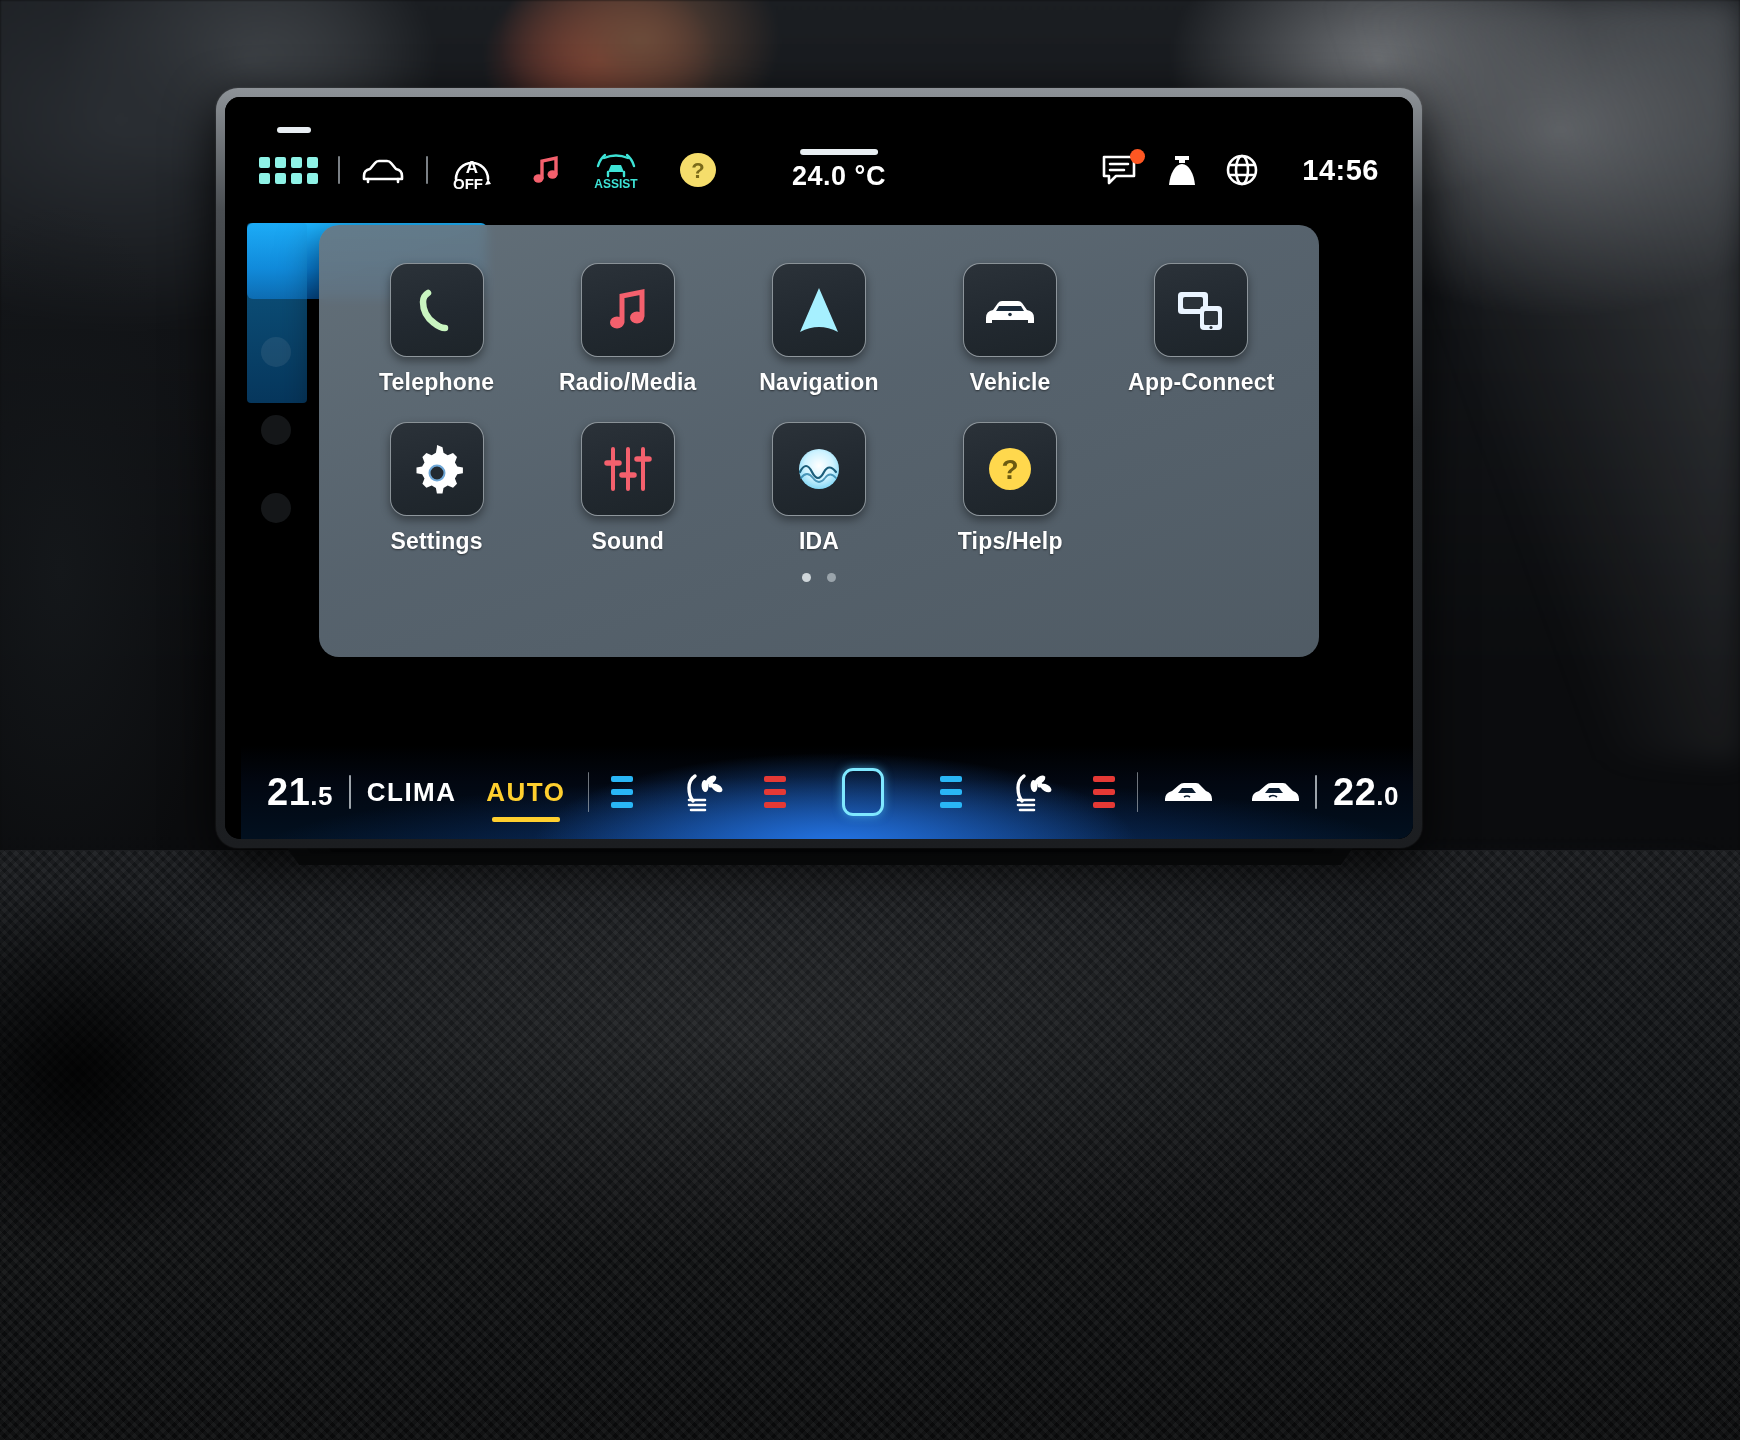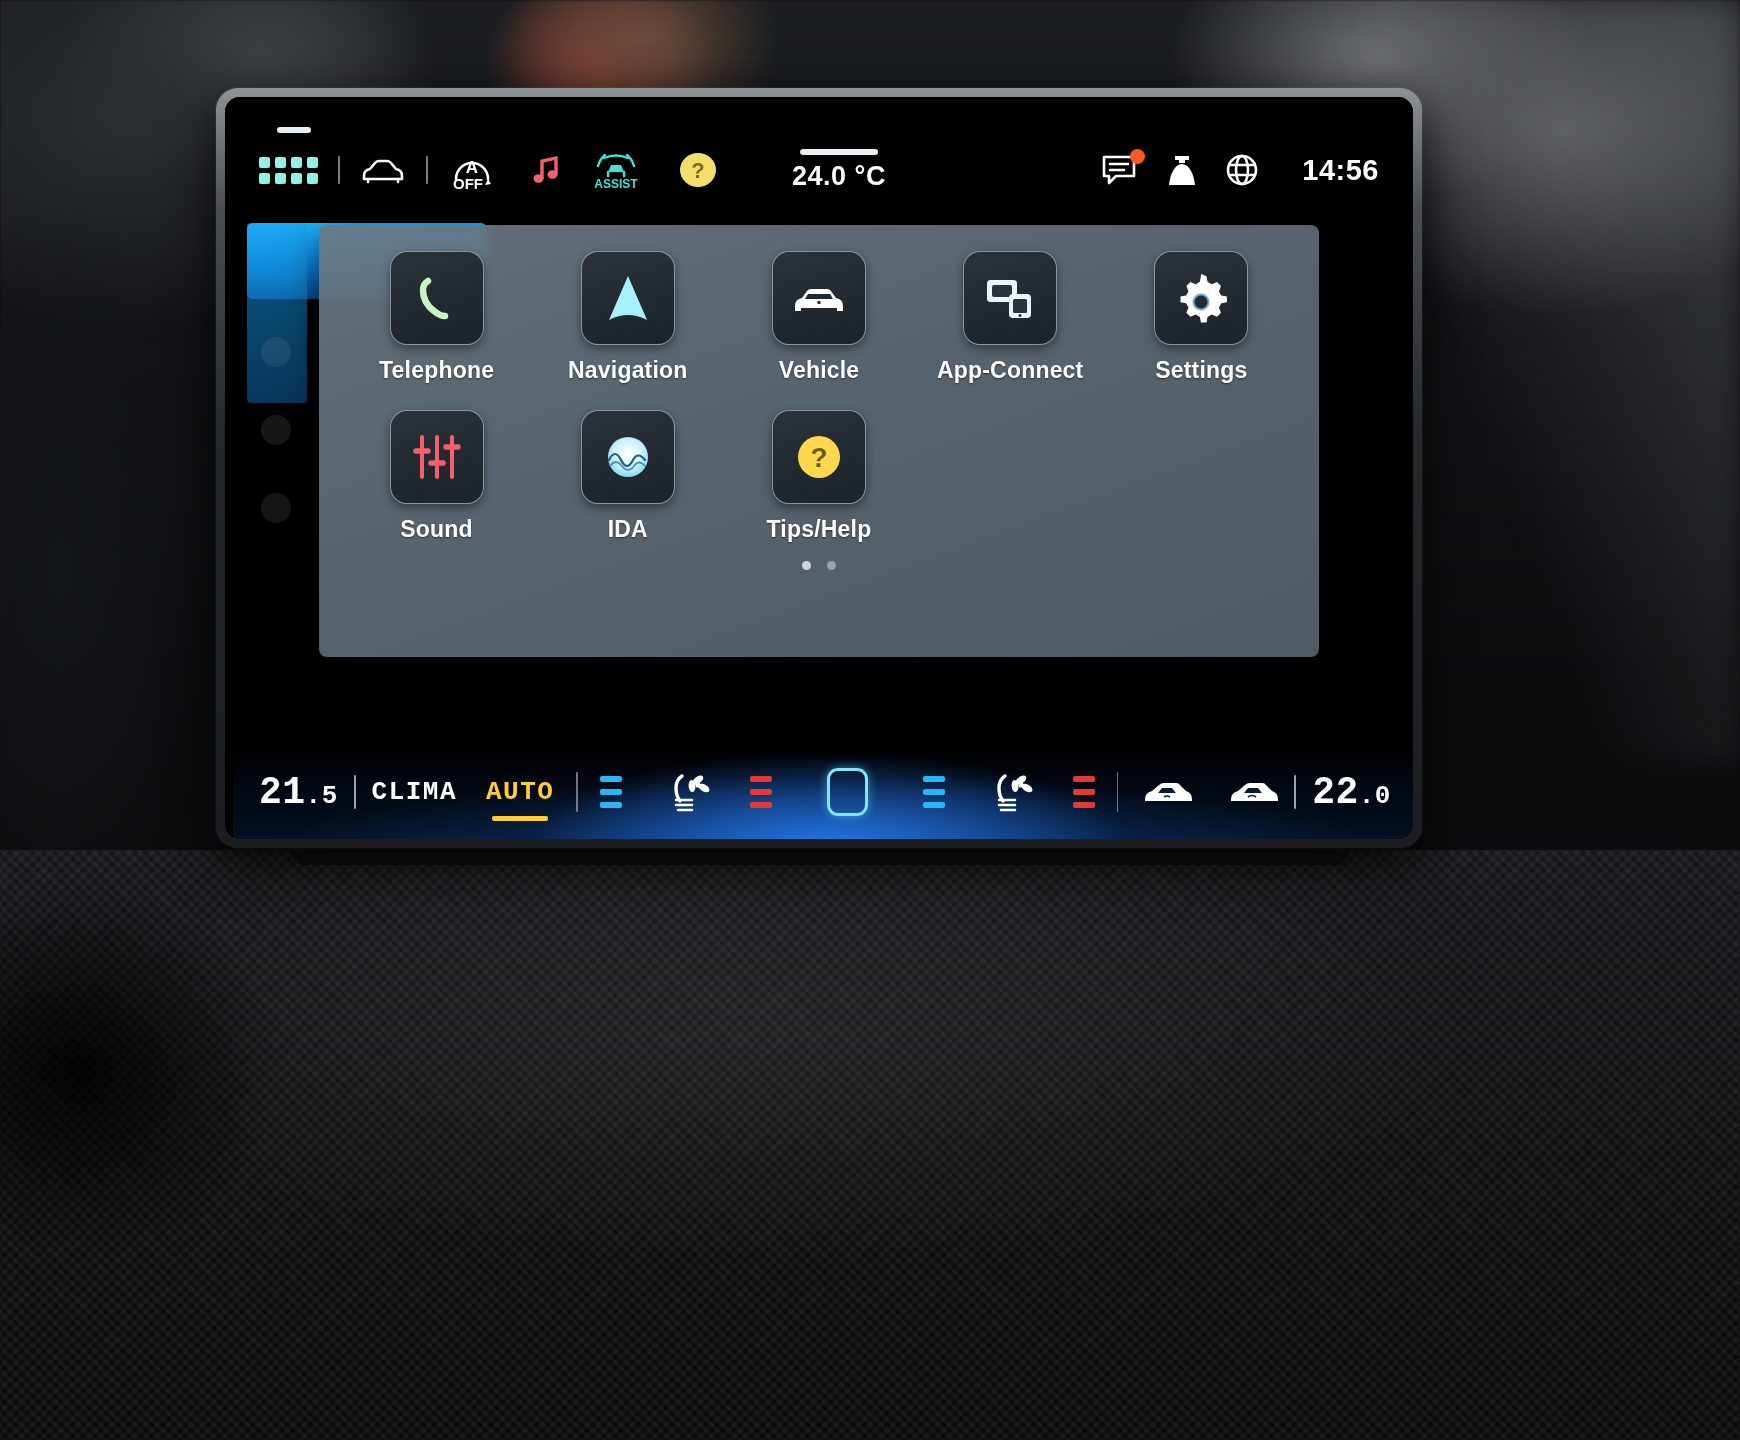--- a/index.html
+++ b/index.html
@@ -133,24 +133,24 @@
     background: linear-gradient(180deg,#1aa4f0 0%, #0b63a8 100%);
     opacity:.55; border-radius:4px;
   }
   .left-ghost-icons { position:absolute; left:36px; top:240px; display:flex; flex-direction:column; gap:48px; }
   .left-ghost-icons span { display:block; width:30px; height:30px; border-radius:50%; background:rgba(150,165,180,0.14); }
 
   
   .drawer {
     position:absolute; left:94px; top:128px; width:1000px; height:432px;
     background: linear-gradient(160deg, rgba(106,120,130,0.93) 0%, rgba(92,105,116,0.94) 45%, rgba(84,96,106,0.95) 100%);
-    border-radius: 8px;
+    border-radius: 20px;
     box-shadow: 0 12px 40px rgba(0,0,0,0.55);
     backdrop-filter: blur(6px);
-    padding: 26px 22px 10px 22px;
+    padding: 38px 22px 10px 22px;
     text-align: center;
   }
   .app-grid {
     display:grid; grid-template-columns: repeat(5, 1fr);
     row-gap: 26px; justify-items:center;
   }
   .app-cell { display:flex; flex-direction:column; align-items:center; width:100%; }
   .app-tile {
     width:94px; height:94px; border-radius:17px;
     background: linear-gradient(165deg,#2b3239 0%, #222930 55%, #1d2429 100%);
@@ -162,28 +162,27 @@
     margin-top:12px; color:#ffffff; font-size:23px; font-weight:600;
     letter-spacing:.2px; text-shadow: 0 1px 2px rgba(0,0,0,.5);
     white-space:nowrap;
   }
   .pager { display:flex; gap:16px; justify-content:center; margin-top:18px; }
   .pager i { width:9px; height:9px; border-radius:50%; background:#cfd6da; display:block; }
   .pager i.dim { background:#9aa4ab; }
 
   
   .climate {
-    position:absolute; left:8px; bottom:0; width:100%; height:94px;
+    position:absolute; left:16px; bottom:0; width:100%; height:94px;
     background:
       radial-gradient(ellipse 420px 130px at 50% 108%, rgba(40,130,255,0.85) 0%, rgba(10,40,90,0.0) 72%),
       radial-gradient(ellipse 760px 110px at 50% 125%, rgba(25,90,200,0.55) 0%, rgba(0,0,0,0) 78%),
       linear-gradient(180deg, #000000 0%, #020711 40%, #02101f 100%);
     display:flex; align-items:center; padding: 0 26px;
     color:#fff;
-    font-family:Liberation Mono, monospace;
   }
   .cl-temp { font-size:38px; font-weight:bold; letter-spacing:.5px; }
   .cl-temp small { font-size:26px; font-weight:bold; }
   .cl-sep { width:2px; height:34px; background:#b9c0c6; margin:0 16px; border-radius:1px; opacity:.85; }
   .cl-sep.thin { height:40px; opacity:.6; margin:0 22px; }
   .cl-word { font-size:26px; font-weight:bold; letter-spacing:1.5px; }
   .cl-auto { color:#ffcf2e; font-size:26px; font-weight:bold; letter-spacing:1.5px; position:relative; }
   .cl-auto::after {
     content:""; position:absolute; left:6px; right:6px; bottom:-14px; height:5px;
     background:#ffcf2e; border-radius:2px;
@@ -383,20 +382,32 @@
               <div class="app-tile">
                 <span>
                   <svg width="50" height="50" viewBox="0 0 50 50" fill="none" stroke="#c9f5c0" stroke-width="6.5" stroke-linecap="round">
                     <path d="M16 8 q-5 3-5 9 q0 13 11 21 q6 5 11 5"></path>
                   </svg>
                 </span>
               </div>
               <div class="app-label">Telephone</div>
             </div>
 
+            <div class="app-cell">
+              <div class="app-tile">
+                <span>
+                  <svg width="52" height="52" viewBox="0 0 52 52" fill="#f4606d">
+                    <path d="M20 38 V12 l20-4 v24" fill="none" stroke="#f4606d" stroke-width="5" stroke-linecap="round"></path>
+                    <ellipse cx="15" cy="38.5" rx="7" ry="6"></ellipse>
+                    <ellipse cx="35" cy="33.5" rx="7" ry="6"></ellipse>
+                  </svg>
+                </span>
+              </div>
+              <div class="app-label">Radio/Media</div>
+            </div>
 
             <div class="app-cell">
               <div class="app-tile">
                 <span>
                   <svg width="48" height="52" viewBox="0 0 48 52" fill="#a6f0ff">
                     <path d="M24 4 L43 48 Q24 38 5 48 Z"></path>
                   </svg>
                 </span>
               </div>
               <div class="app-label">Navigation</div>

